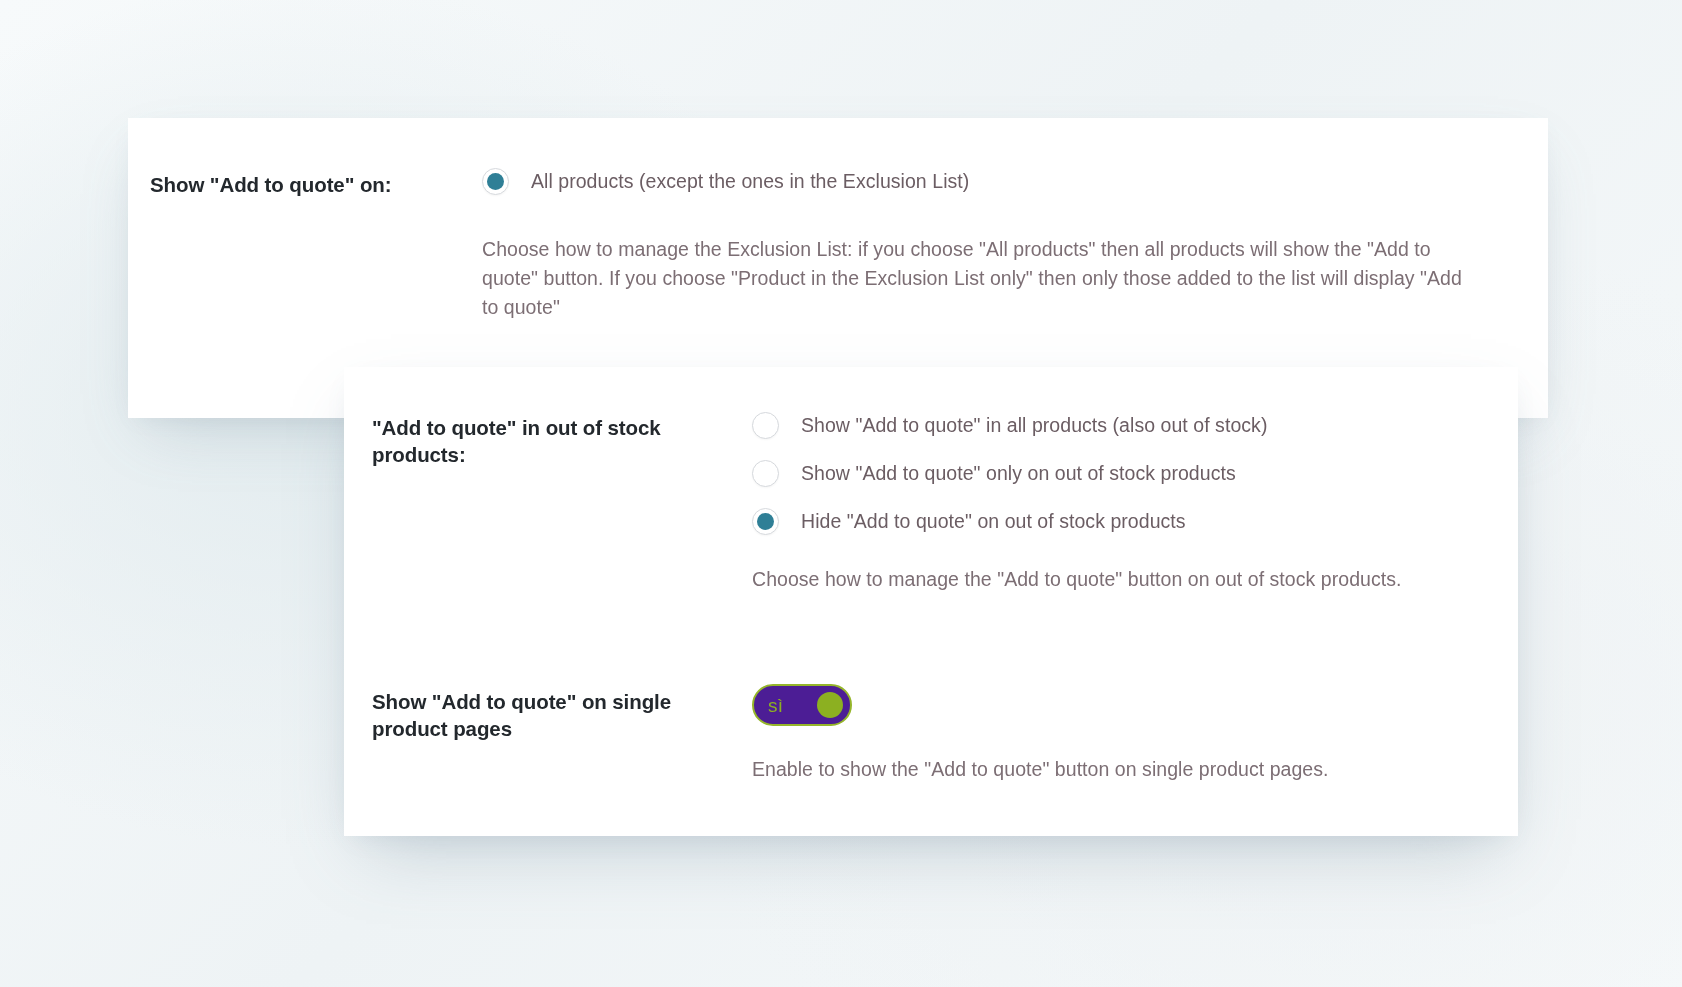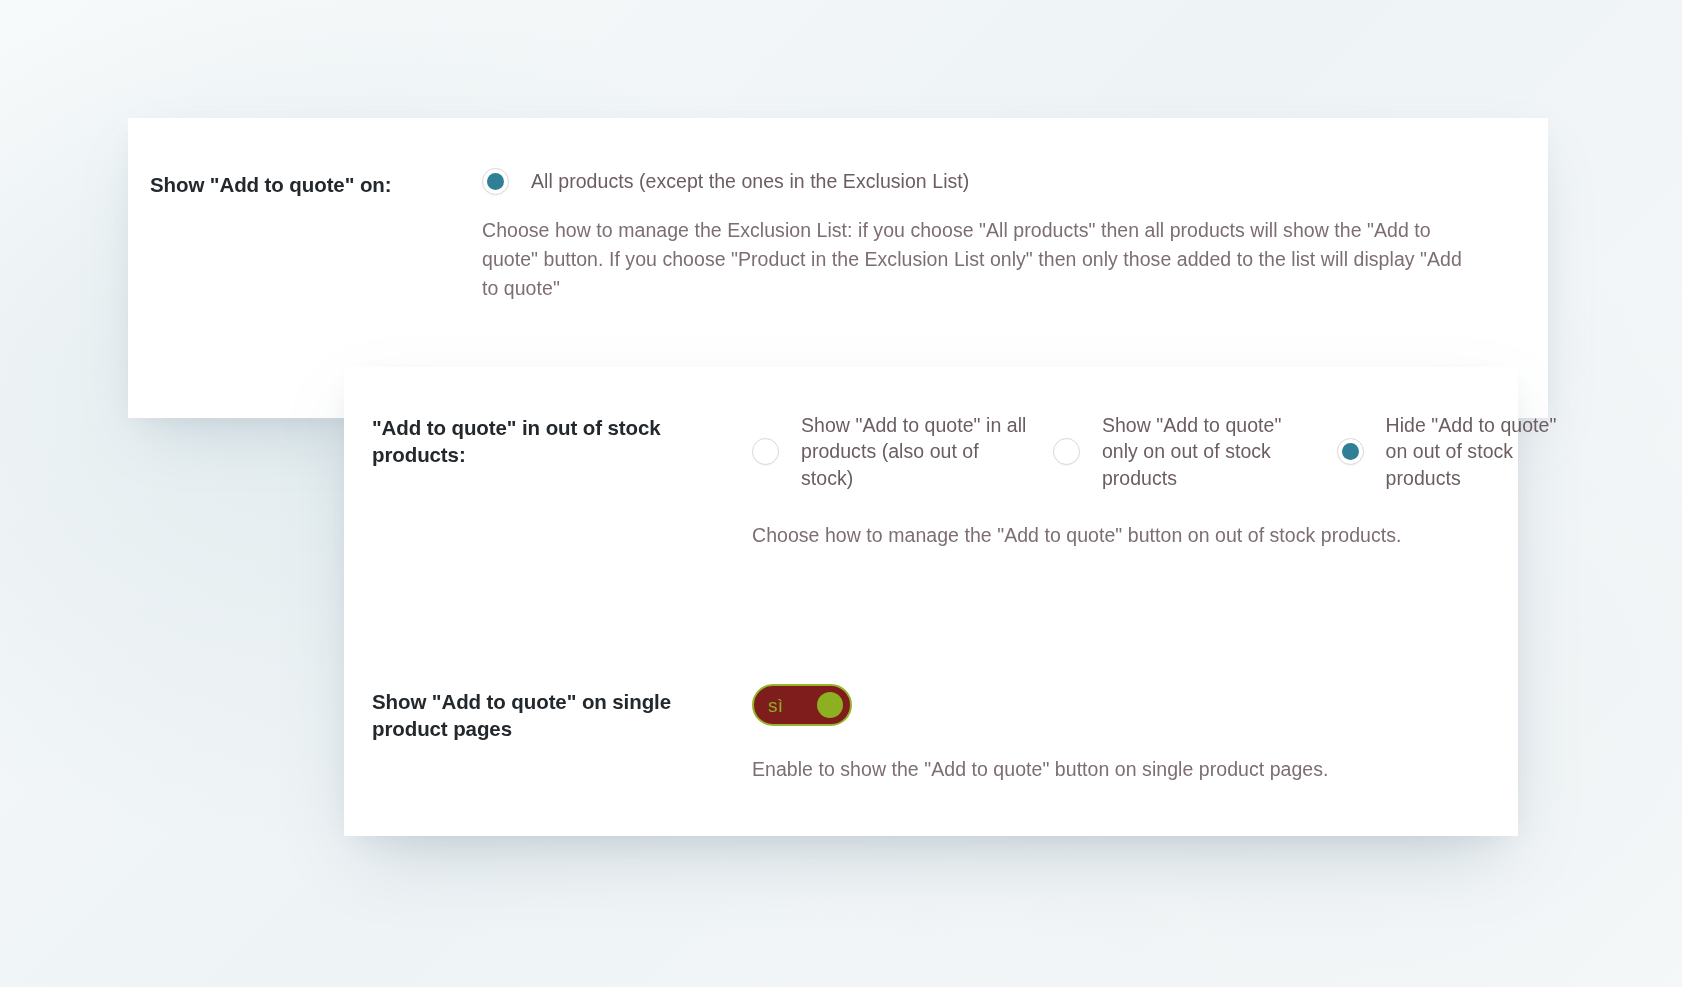--- a/index.html
+++ b/index.html
@@ -59,20 +59,21 @@
     letter-spacing: -0.1px;
   }
   .field-control {
     display: flex;
     flex-direction: column;
   }
 
   
   .radio-list {
     display: flex;
+    flex-direction: column;
   }
   .radio-item {
     display: flex;
     align-items: center;
     cursor: pointer;
   }
   .radio-dot {
     width: 27px;
     height: 27px;
     border-radius: 50%;
@@ -106,21 +107,21 @@
     line-height: 1.48;
     letter-spacing: 0.05px;
   }
 
   
   .toggle {
     width: 100px;
     height: 42px;
     border-radius: 21px;
     border: 2.2px solid #95b52a;
-    background: #7f1d1d;
+    background: #4c1d95;
     box-sizing: border-box;
     display: flex;
     align-items: center;
     justify-content: space-between;
     padding: 0 7px 0 14px;
     cursor: pointer;
   }
   .toggle-text {
     font-size: 19px;
     color: #8cb021;
@@ -133,21 +134,21 @@
     border-radius: 50%;
     background: #8cb021;
     flex: 0 0 auto;
   }
 
   
   #row-show-on { left: 150px; top: 168px; width: 1240px; }
   #row-show-on .field-label { width: 332px; flex: 0 0 332px; padding-top: 3px; }
   #row-show-on .radio-list { gap: 18px; }
   #row-show-on .radio-item { gap: 22px; }
-  #row-show-on .help-text { margin-top: 21px; width: 1000px; }
+  #row-show-on .help-text { margin-top: 40px; width: 1000px; }
 
   
   #row-outofstock { left: 372px; top: 412px; width: 1110px; }
   #row-outofstock .field-label { width: 380px; flex: 0 0 380px; padding-top: 2px; }
   #row-outofstock .radio-list { gap: 21px; }
   #row-outofstock .radio-item { gap: 22px; }
   #row-outofstock .help-text { margin-top: 30px; width: 820px; }
 
   #row-singleproduct { left: 372px; top: 684px; width: 1110px; }
   #row-singleproduct .field-label { width: 380px; flex: 0 0 380px; padding-top: 4px; }

